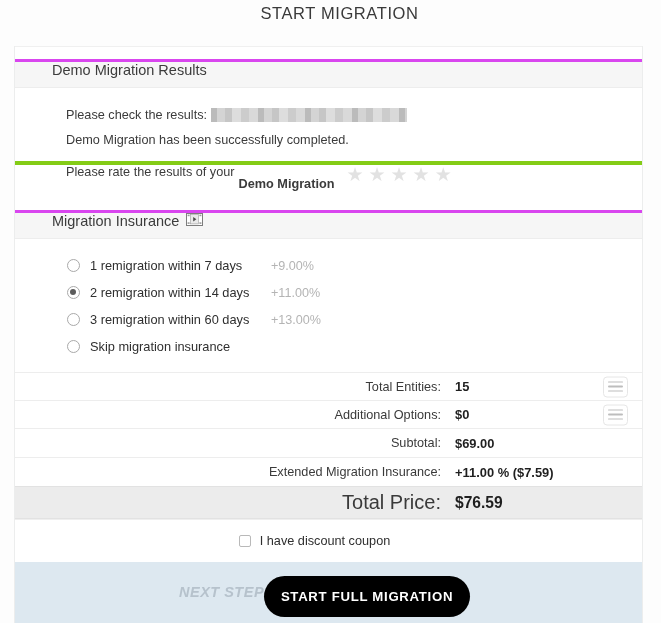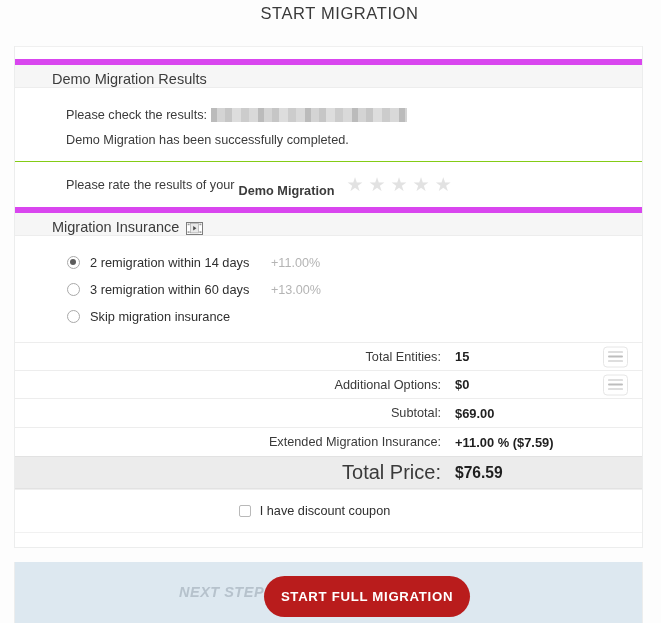--- a/index.html
+++ b/index.html
@@ -48,25 +48,25 @@
     box-sizing: border-box;
   }
   .card-top-strip {
     height: 12px;
     background: #ffffff;
     border-top: 1px solid #f0f0f0;
   }
 
   .section-head {
     background: #f6f6f6;
-    border-top: 6px solid #d946ef;
+    border-top: 3px solid #d946ef;
     border-bottom: 1px solid #ededed;
     height: 29px;
     display: flex;
-    align-items: flex-end;
+    align-items: flex-start;
     padding-left: 37px;
     font-size: 14.5px;
     color: #3c3c3c;
     box-sizing: border-box;
   }
   .section-head .label { margin-right: 7px; }
 
   
   .video-icon {
     display: inline-block;
@@ -100,24 +100,23 @@
         #d2d2d2 6px, #d2d2d2 14px,
         #c4c4c4 14px, #c4c4c4 21px,
         #dcdcdc 21px, #dcdcdc 30px,
         #cacaca 30px, #cacaca 38px,
         #d8d8d8 38px, #d8d8d8 47px);
     filter: blur(0.6px);
     opacity: .95;
   }
   .rate-row {
     margin-top: 9px;
-    border-top: 1px solid #84cc16;
+    border-top: 4px solid #84cc16;
     height: 45px;
     display: flex;
-    align-items: center;
     padding-left: 51px;
     font-size: 12.7px;
     color: #3b3b3b;
   }
   .rate-row b { font-weight: 700; margin-left: 4px; margin-top: 12px; }
   .stars {
     margin-left: 12px;
     display: flex;
     gap: 5px;
     color: #e2e2e2;
@@ -272,21 +271,21 @@
     color: #b6c2cc;
     font-weight: 600;
   }
   .start-btn {
     position: absolute;
     left: 249px;
     top: 14px;
     width: 206px;
     height: 41px;
     border-radius: 21px;
-    background: #b91c1c;
+    background: #000000;
     color: #ffffff;
     font-size: 13.2px;
     font-weight: 700;
     letter-spacing: 0.7px;
     display: flex;
     align-items: center;
     justify-content: center;
     border: none;
     font-family: "Liberation Sans", sans-serif;
     cursor: pointer;
@@ -338,20 +337,25 @@
           <rect x="13.4" y="1.6" width="2" height="1.6" fill="#9a9a9a"></rect>
           <rect x="13.4" y="9.3" width="2" height="1.6" fill="#9a9a9a"></rect>
           <rect x="4.6" y="1.6" width="7.8" height="9.3" fill="#e9e9e9" stroke="#9a9a9a" stroke-width="0.6"></rect>
           <polygon points="7.2,4 10.4,6.3 7.2,8.6" fill="#4a4a4a"></polygon>
         </svg>
       </span>
     </div>
 
     <div class="options">
       <div class="opt-row">
+        <span class="radio"></span>
+        <span class="opt-label">1 remigration within 7 days</span>
+        <span class="opt-pct">+9.00%</span>
+      </div>
+      <div class="opt-row">
         <span class="radio checked"></span>
         <span class="opt-label">2 remigration within 14 days</span>
         <span class="opt-pct">+11.00%</span>
       </div>
       <div class="opt-row">
         <span class="radio"></span>
         <span class="opt-label">3 remigration within 60 days</span>
         <span class="opt-pct">+13.00%</span>
       </div>
       <div class="opt-row">

